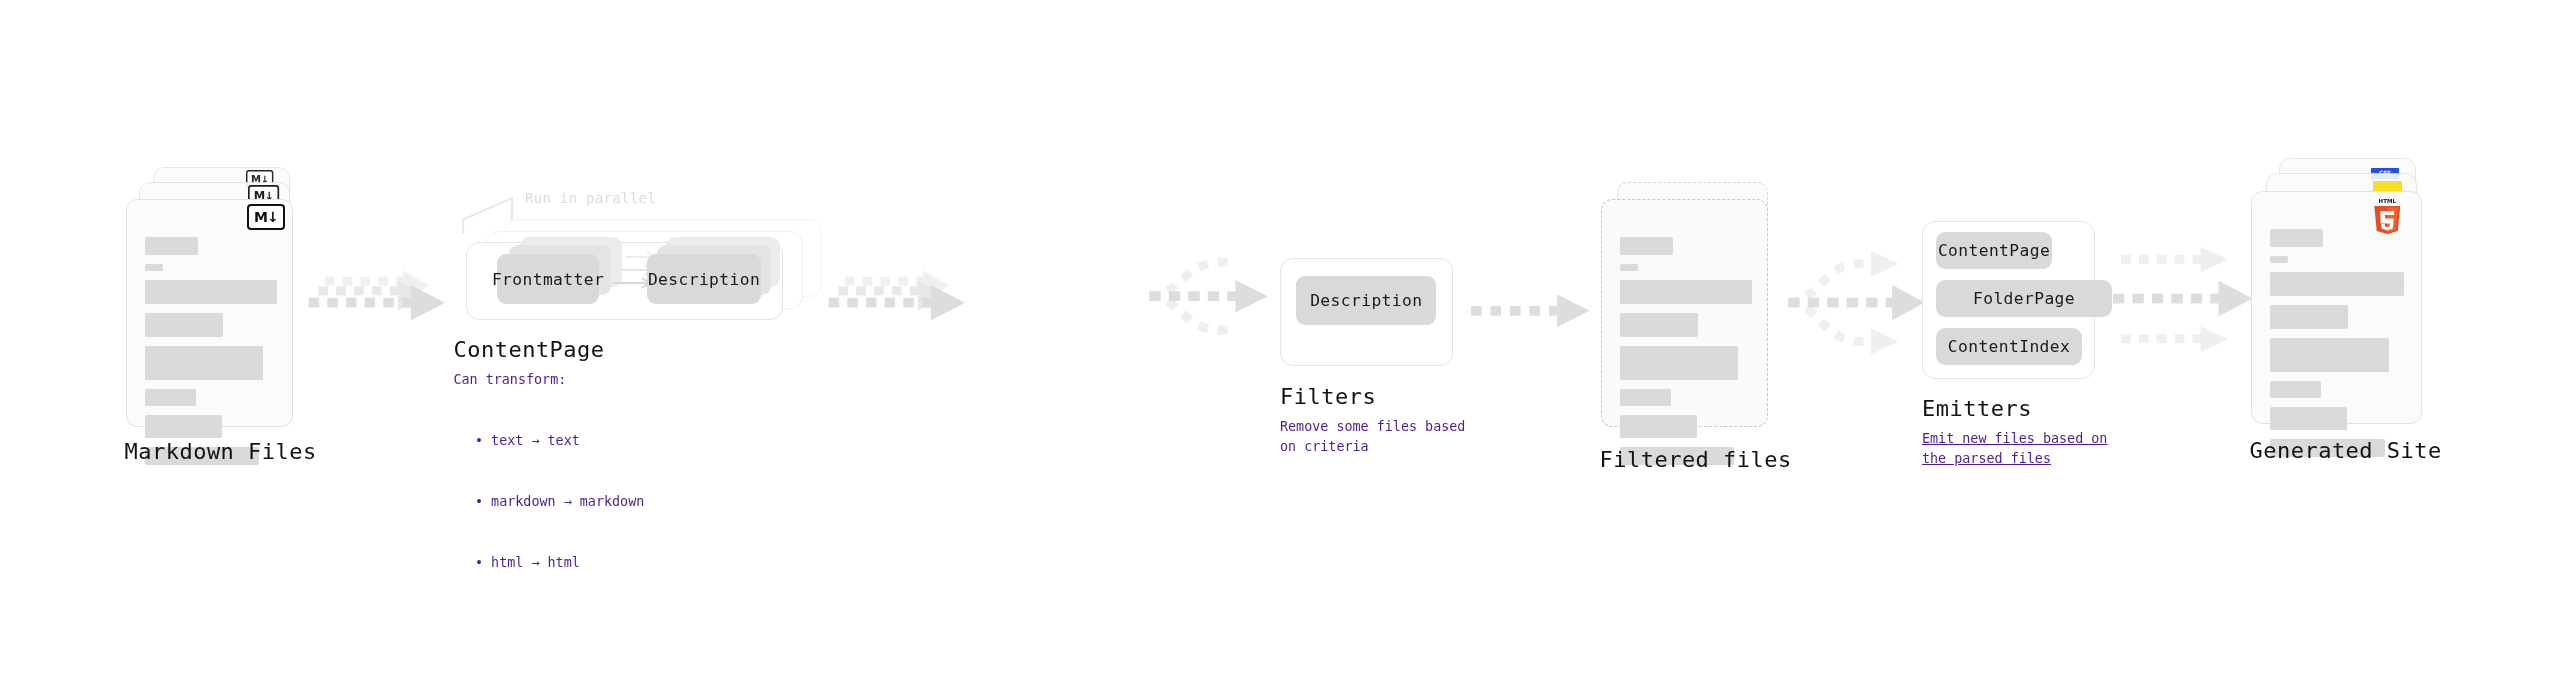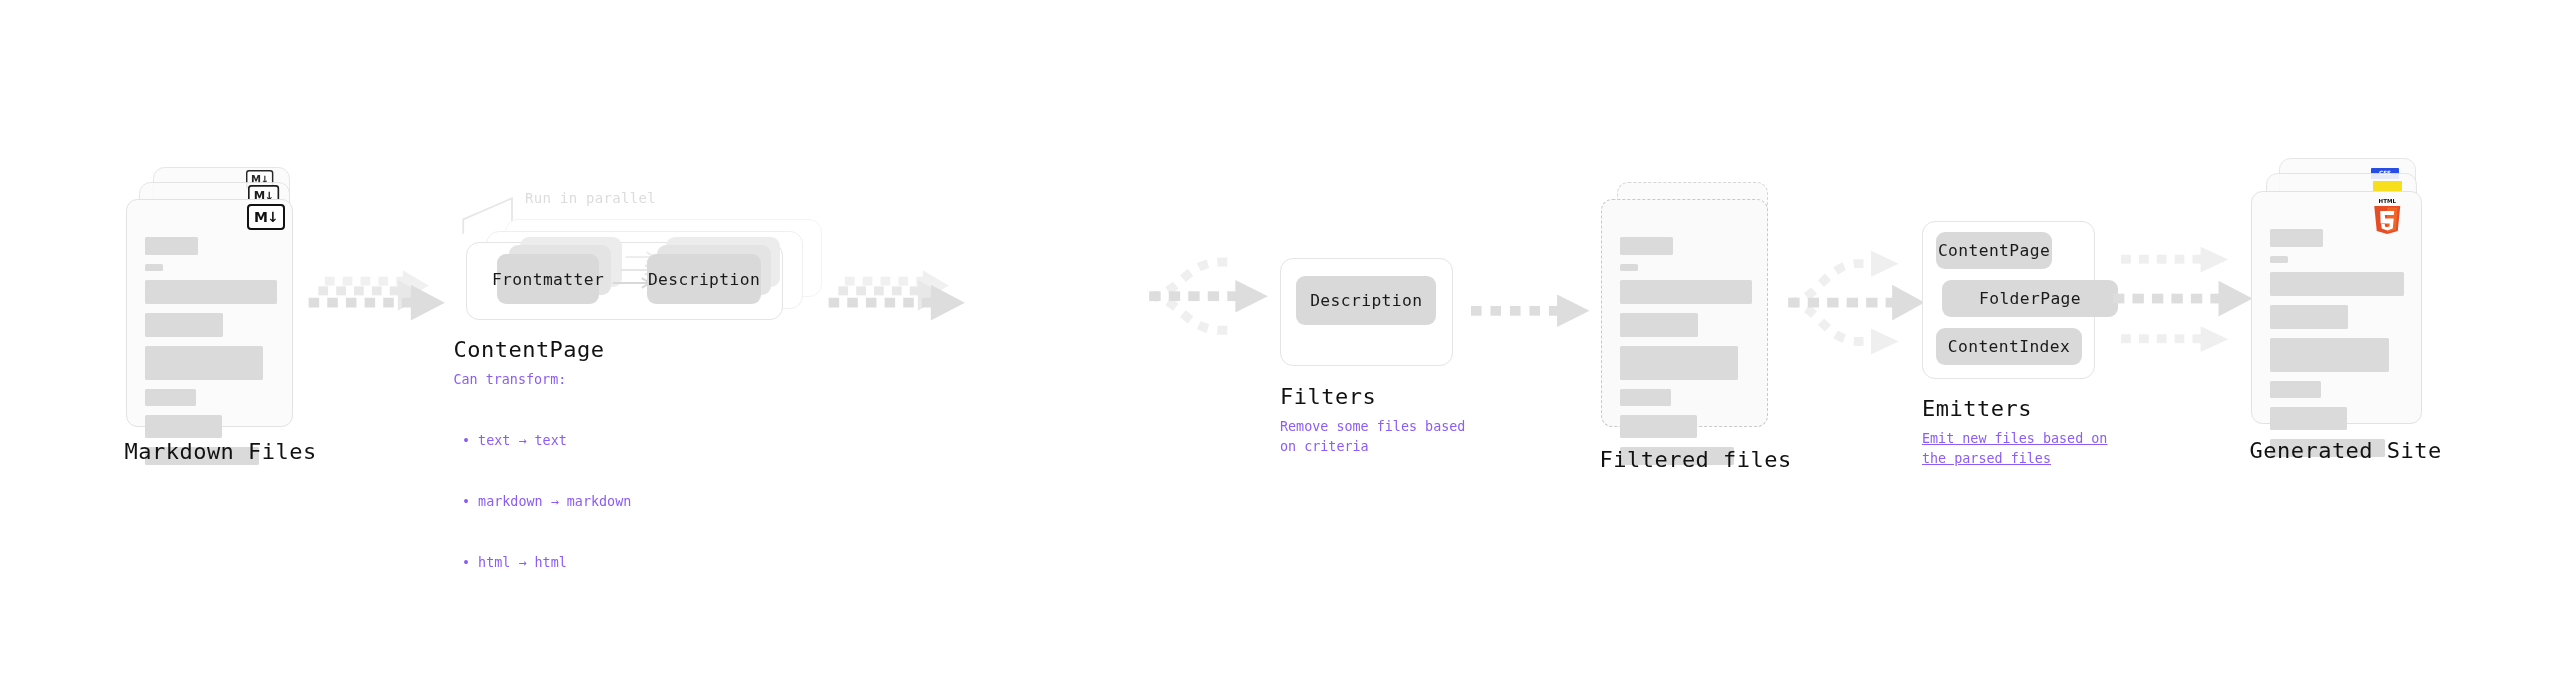--- a/index.html
+++ b/index.html
@@ -73,21 +73,21 @@
   .chip.g1{background:#ececec;}
   .chip.g2{background:#e4e4e4;}
 
   
   .title{
     position:absolute;white-space:nowrap;
     font-size:22px;color:#111;letter-spacing:0.5px;
   }
   .sub{
     position:absolute;white-space:pre;
-    font-size:13.4px;line-height:1.52;color:#8b5cf6;
+    font-size:13.4px;line-height:1.52;color:#4c1d95;
   }
   .parallel-label{
     position:absolute;white-space:nowrap;
     font-size:14px;color:#dcdcdc;letter-spacing:0.3px;
   }
   .bullets{margin:0;padding:0;list-style:none;}
   .bullets li{white-space:pre;}
 
   svg{display:block;overflow:visible;}
 </style>
@@ -185,21 +185,21 @@
     <div class="chip" style="left:42px;top:59px;width:102px;height:50px;">
       <span>Frontmatter</span>
     </div>
     <div class="chip" style="left:192px;top:59px;width:114px;height:50px;">
       <span>Description</span>
     </div>
 
     <div class="title" style="left:-1.6px;top:142px;">ContentPage</div>
 
     <div class="sub" style="left:-1.6px;top:175px;">Can transform:</div>
-    <ul class="bullets sub" style="left:7px;top:195px;">
+    <ul class="bullets sub" style="left:20px;top:195px;">
       <li>• text → text</li>
       <li>• markdown → markdown</li>
       <li>• html → html</li>
     </ul>
   </div>
 
   <svg class="node" style="left:827px;top:275px;" width="146" height="65" viewBox="0 0 180 80">
     <g fill="#f0f0f0">
       <rect x="22" y="2" width="12" height="11"></rect>
         <rect x="44" y="2" width="12" height="11"></rect>
@@ -301,21 +301,21 @@
         <rect x="124" y="66" width="14" height="12"></rect>
       <path d="M132 50 L172 72 L132 94 Z"></path>
     </g>
   </svg>
 
   <div class="node" style="left:1922px;top:221px;">
     <div class="panel" style="left:0px;top:0px;width:173px;height:158px;"></div>
     <div class="chip" style="left:14px;top:11.4px;width:116px;height:37px;">
       <span>ContentPage</span>
     </div>
-    <div class="chip" style="left:20px;top:59px;width:176px;height:37px;">
+    <div class="chip" style="left:14px;top:59px;width:176px;height:37px;">
       <span>FolderPage</span>
     </div>
     <div class="chip" style="left:14px;top:107px;width:146px;height:37px;">
       <span>ContentIndex</span>
     </div>
     <div class="title" style="left:0px;top:175px;">Emitters</div>
     <div class="sub" style="left:0px;top:208px;text-decoration:underline;">Emit new files based on
 the parsed files</div>
   </div>
 

